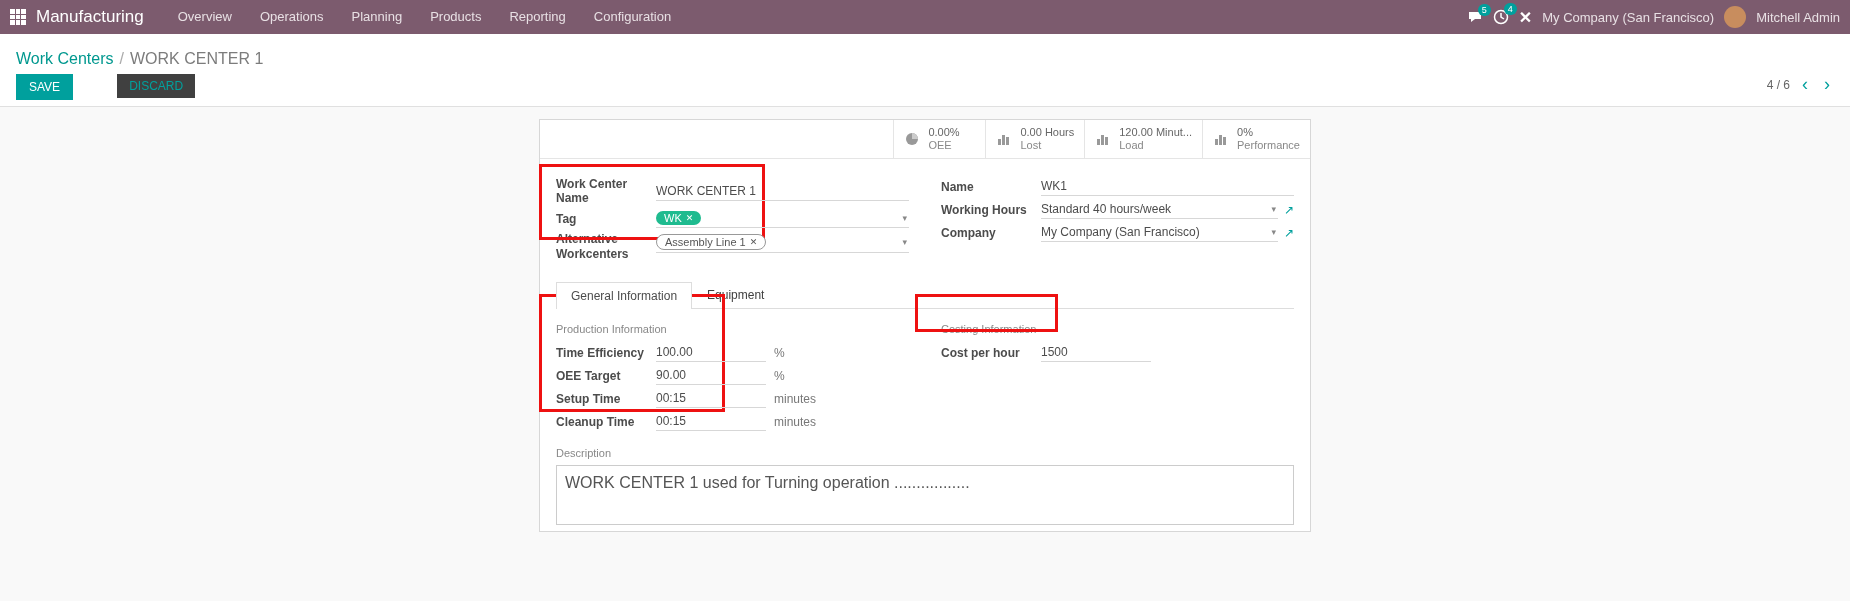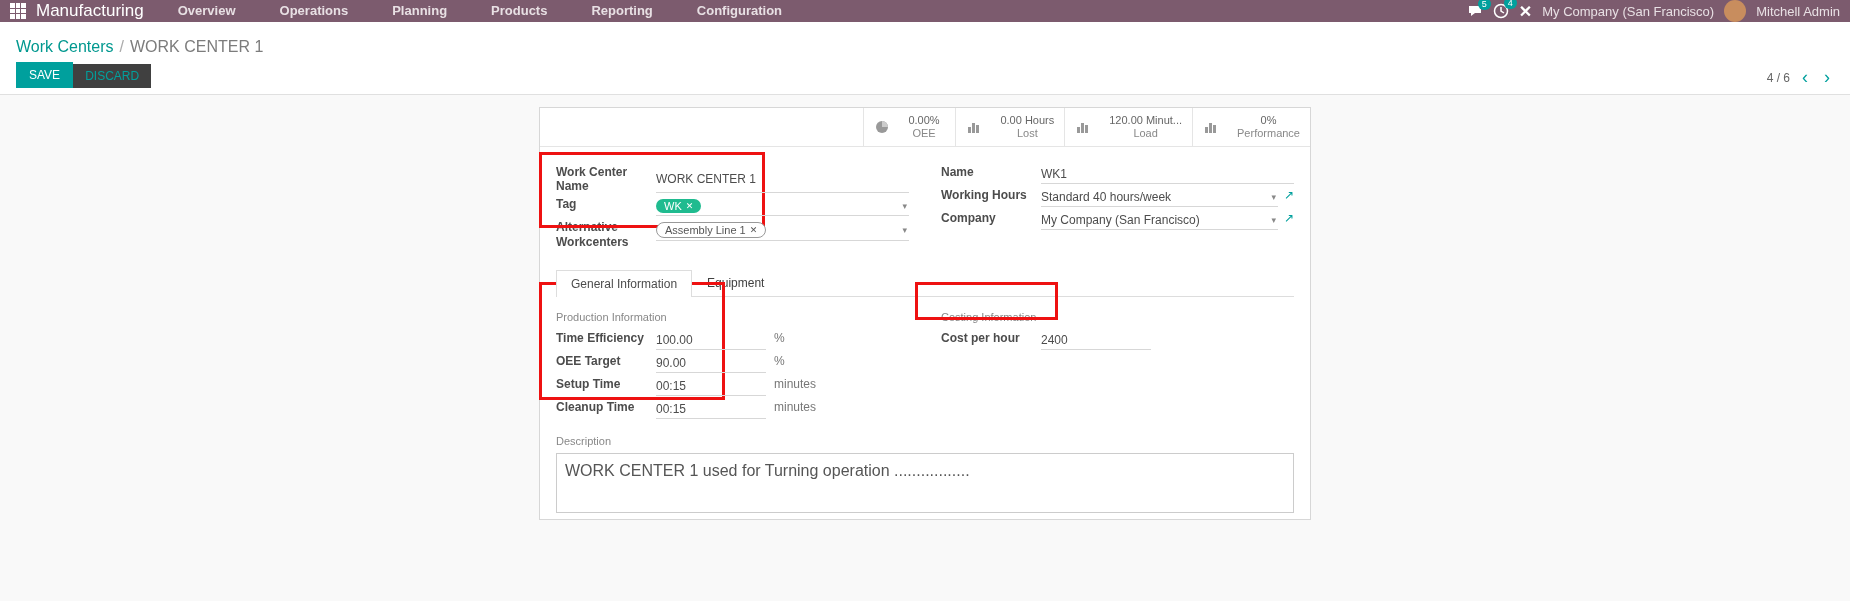--- a/index.html
+++ b/index.html
@@ -1,61 +1,61 @@
 <!DOCTYPE html>
 <html><head>
 <meta charset="utf-8">
 <style>
 * { box-sizing: border-box; margin: 0; padding: 0; }
 body { font-family: "Helvetica Neue", Arial, sans-serif; font-size: 13px; color: #4c4c4c; background: #f9f9f9; }
 
 
-.navbar { background: #7c5b6e; color: #fff; height: 22px; display: flex; align-items: center; padding: 0 10px; }
+.navbar { background: #7c5b6e; color: #fff; height: 34px; display: flex; align-items: center; padding: 0 10px; }
 .navbar-left { display: flex; align-items: center; gap: 4px; }
 .apps-icon { width: 16px; height: 16px; display: inline-flex; flex-wrap: wrap; gap: 1px; margin-right: 6px; }
 .apps-icon span { width: 4.5px; height: 4.5px; background: #fff; display: inline-block; }
 .brand { font-size: 17px; font-weight: 500; margin-right: 16px; }
-.nav-menu { display: flex; gap: 16px; font-weight: bold; }
+.nav-menu { display: flex; gap: 0; }
 .nav-item { padding: 0 14px; font-size: 13px; color: #e8e0e4; cursor: pointer; line-height: 34px; }
 .navbar-right { margin-left: auto; display: flex; align-items: center; gap: 10px; }
 .badge-icon { position: relative; display: inline-flex; align-items: center; }
 .badge-count { position: absolute; top: -6px; right: -8px; background: #00a09d; color: #fff; font-size: 9px; border-radius: 8px; padding: 1px 4px; min-width: 10px; text-align: center; }
 .close-x { font-size: 16px; font-weight: bold; cursor: pointer; }
 .company-name { font-size: 13px; color: #e8e0e4; }
 .avatar { width: 22px; height: 22px; border-radius: 50%; background: #c88d5e; }
 .user-name { font-size: 13px; color: #e8e0e4; }
 
 
 .control-panel { background: #fff; border-bottom: 1px solid #e0e0e0; padding: 16px 16px 6px; }
 .breadcrumb { font-size: 16px; color: #7c7c7c; margin-bottom: 6px; }
 .breadcrumb a { color: #00988f; text-decoration: none; }
 .breadcrumb-sep { margin: 0 6px; color: #aaa; }
-.cp-row { display: flex; align-items: flex-end; }
+.cp-row { display: flex; align-items: flex-start; gap: 44px; }
 .btn-save { background: #00a09d; color: #fff; border: 1px solid #00a09d; padding: 5px 12px; font-size: 12px; cursor: pointer; font-weight: 500; }
 .btn-discard { background: #404040; color: #00a09d; border: none; padding: 5px 12px; font-size: 12px; cursor: pointer; font-weight: 500; }
 .pager { margin-left: auto; display: flex; align-items: center; gap: 8px; color: #666; font-size: 12px; }
 .pager-arrow { color: #00a09d; font-size: 18px; cursor: pointer; padding: 0 4px; }
 
 
 .sheet-bg { display: flex; justify-content: center; padding: 12px 0 0; }
 .sheet { background: #fff; border: 1px solid #d7d7d7; width: 772px; position: relative; }
 
 
 .stat-row { display: flex; justify-content: flex-end; border-bottom: 1px solid #e5e5e5; }
-.stat-btn { border-left: 1px solid #e5e5e5; padding: 6px 10px; display: flex; align-items: center; gap: 18px; min-width: 92px; cursor: pointer; text-align: center; }
+.stat-btn { border-left: 1px solid #e5e5e5; padding: 6px 10px; display: flex; align-items: center; gap: 8px; min-width: 92px; cursor: pointer; }
 .stat-icon { color: #999; }
 .stat-text { display: flex; flex-direction: column; font-size: 11px; line-height: 1.2; }
 .stat-val { color: #666; }
 .stat-label { color: #888; }
 
 
 .form-body { padding: 16px 16px 6px; }
 .form-cols { display: flex; gap: 32px; }
 .form-col { flex: 1; }
-.field-row { display: flex; min-height: 22px; padding: 2px 0; }
+.field-row { display: flex; align-items: center; min-height: 22px; padding: 2px 0; }
 .field-label { width: 100px; font-weight: 600; font-size: 12px; color: #4c4c4c; }
 .field-val { flex: 1; font-size: 12px; border-bottom: 1px solid #d7d7d7; padding: 2px 0; display: flex; align-items: center; position: relative; min-height: 18px; }
 .dd-arrow { position: absolute; right: 2px; font-size: 9px; color: #888; }
 .ext-link { margin-left: 6px; color: #00a09d; font-size: 12px; }
 
 .tag-pill { background: #1fbb8f; color: #fff; border-radius: 10px; padding: 1px 8px; font-size: 11px; display: inline-flex; align-items: center; gap: 4px; }
 .tag-pill.outline { background: #fff; color: #555; border: 1px solid #999; }
 .tag-x { font-size: 9px; }
 
 
@@ -289,21 +289,21 @@
                 <span>00:15</span>
               </span>
             <span class="unit-label">minutes</span>
           </div>
         </div>
         <div class="form-col">
           <div class="section-title">Costing Information</div>
           <div class="field-row">
             <span class="field-label">Cost per hour</span>
             <span class="field-val" style="max-width:110px;">
-                <span>2400</span>
+                <span>1500</span>
               </span>
           </div>
         </div>
       </div>
 
       <div class="section-title">Description</div>
       <div class="description-box"><span>WORK CENTER 1 used for Turning operation  .................</span></div>
     </div>
 
   </div>

